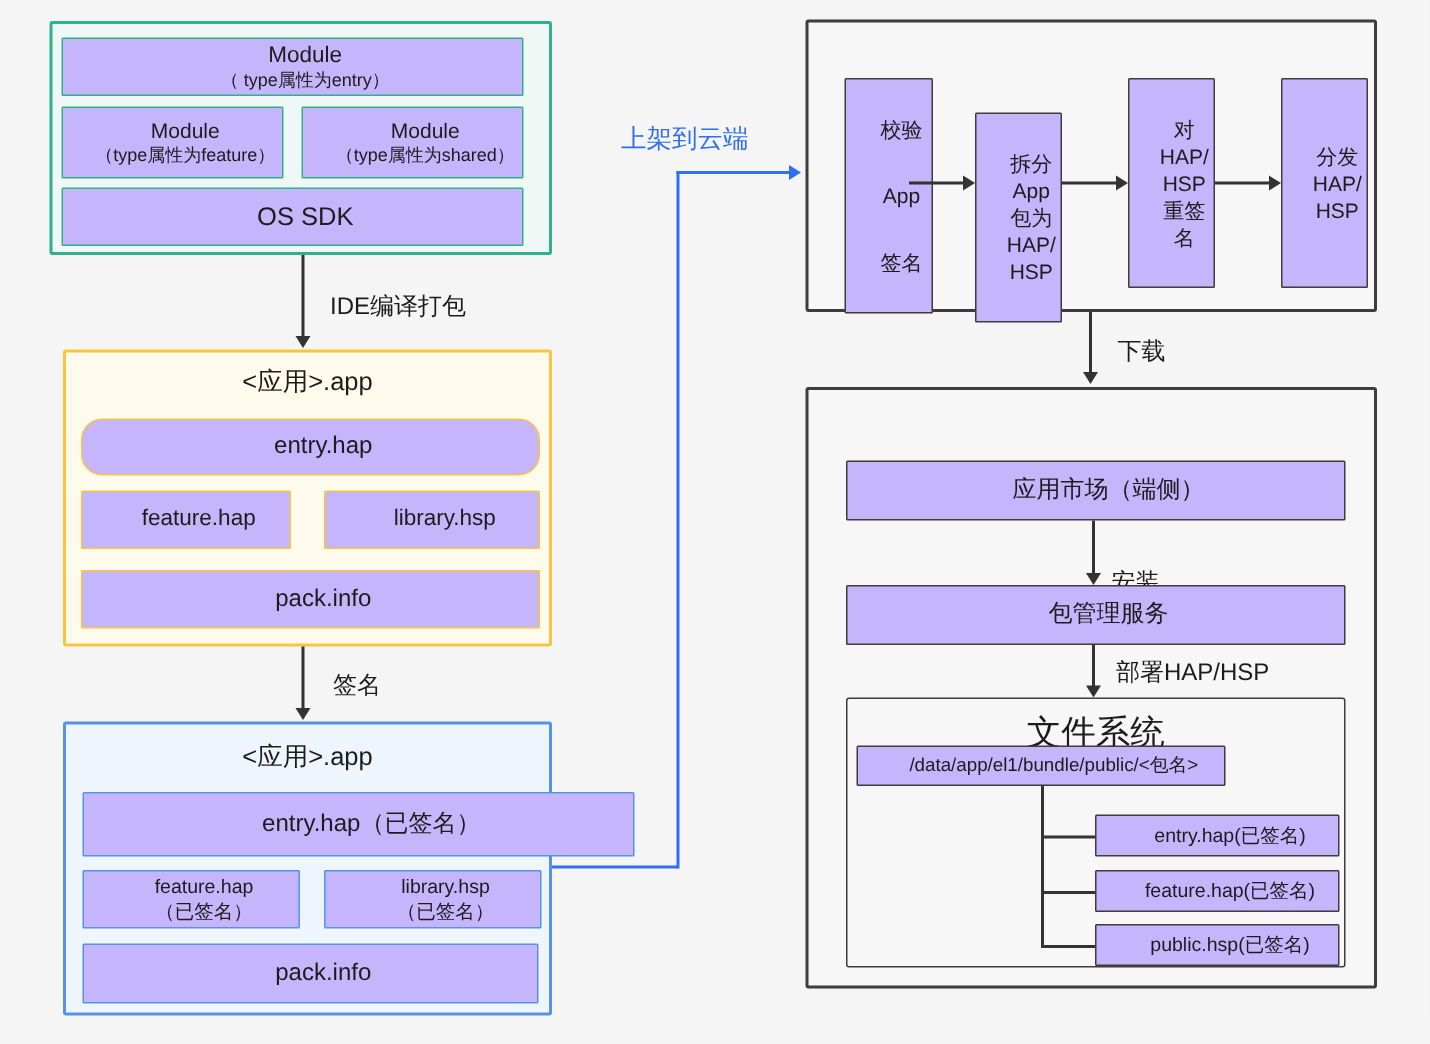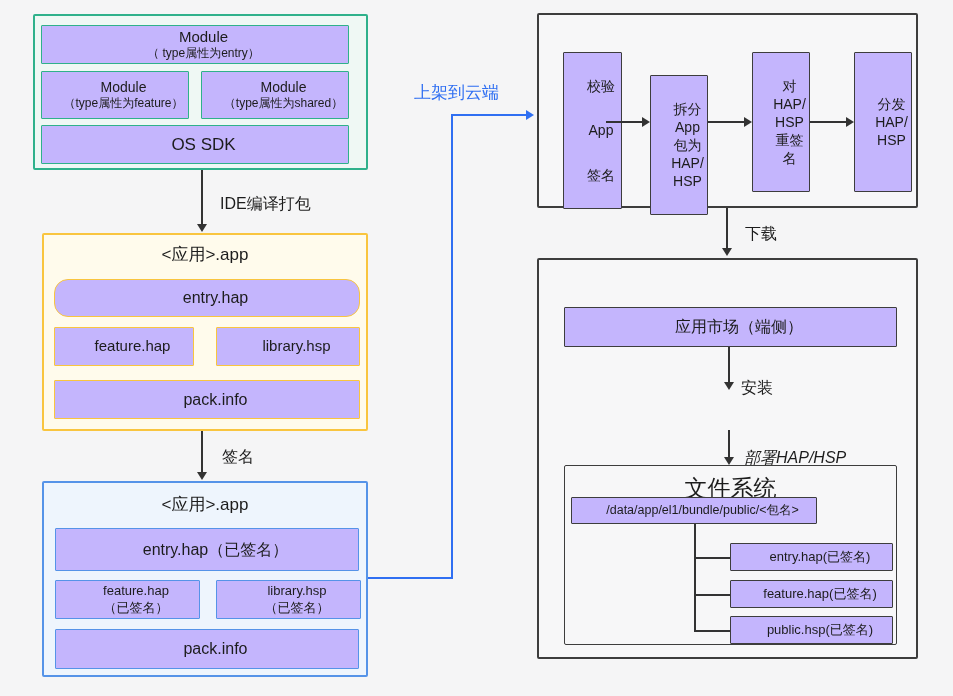--- a/index.html
+++ b/index.html
@@ -67,21 +67,21 @@
   #u-feature{left:10px;top:92px;width:140px;height:39px;font-size:15px;}
   #u-library{left:172px;top:92px;width:144px;height:39px;font-size:15px;}
   #u-pack{left:10px;top:145px;width:306px;height:39px;font-size:16px;}
 
   #arrow-sign-line{left:201px;top:431px;width:2px;height:42px;}
   #arrow-sign-head{left:197px;top:472px;}
   #label-sign{left:222px;top:447px;}
 
   #sapp-box{left:42px;top:481px;width:326px;height:196px;}
   #sapp-box .box-title{top:10px;font-size:17px;}
-  #s-entry{left:11px;top:45px;width:304px;height:43px;font-size:16px;}
+  #s-entry{left:11px;top:45px;width:368px;height:43px;font-size:16px;}
   #s-feature{left:11px;top:97px;width:145px;height:39px;font-size:13px;}
   #s-library{left:172px;top:97px;width:145px;height:39px;font-size:13px;}
   #s-pack{left:11px;top:146px;width:304px;height:40px;font-size:16px;}
 
   
   #up-seg1{left:368px;top:577px;width:84px;height:2px;}
   #up-seg2{left:451px;top:114px;width:2px;height:465px;}
   #up-seg3{left:451px;top:114px;width:75px;height:2px;}
   #up-head{left:526px;top:110px;}
   #label-upload{left:414px;top:81px;}
@@ -108,21 +108,21 @@
   
   #device-box{left:537px;top:258px;width:381px;height:401px;}
   #device-box .box-title{top:7px;font-size:16px;}
   #store-box{left:25px;top:47px;width:333px;height:40px;font-size:16px;}
   #da1-line{left:189px;top:87px;width:2px;height:36px;}
   #da1-head{left:185px;top:122px;}
   #label-install{left:202px;top:98px;margin-top:20px;}
   #pkg-box{left:25px;top:130px;width:333px;height:40px;font-size:16px;}
   #da2-line{left:189px;top:170px;width:2px;height:28px;}
   #da2-head{left:185px;top:197px;}
-  #label-deploy{left:205px;top:188px;font-style:italic;}
+  #label-deploy{left:205px;top:178px;}
 
   #fs-box{left:25px;top:205px;width:333px;height:180px;background:transparent;}
   #fs-box .box-title{top:7px;font-size:23px;}
   #path-box{left:6px;top:31px;width:246px;height:27px;font-size:12.5px;}
   #tree-v{left:129px;top:58px;width:1.5px;height:107px;}
   #tree-h1{left:129px;top:91px;width:36px;height:1.5px;}
   #tree-h2{left:129px;top:128px;width:36px;height:1.5px;}
   #tree-h3{left:129px;top:164px;width:36px;height:1.5px;}
   #leaf-1{left:165px;top:77px;width:163px;height:28px;font-size:13px;}
   #leaf-2{left:165px;top:114px;width:163px;height:28px;font-size:13px;}
@@ -238,20 +238,23 @@
   <div class="box dark-outer" id="device-box">
 
     <div class="inner dark-inner" id="store-box">
       <span>应用市场（端侧）</span>
     </div>
 
     <div class="line" id="da1-line"></div>
     <div class="head-down" id="da1-head"></div>
     <div class="lbl" id="label-install">安装</div>
 
+    <div class="inner dark-inner" id="pkg-box">
+      <span>包管理服务</span>
+    </div>
 
     <div class="line" id="da2-line"></div>
     <div class="head-down" id="da2-head"></div>
     <div class="lbl" id="label-deploy">部署HAP/HSP</div>
 
     <div class="box dark-inner" id="fs-box">
       <div class="box-title">文件系统</div>
       <div class="inner dark-inner" id="path-box">
         <span>/data/app/el1/bundle/public/&lt;包名&gt;</span>
       </div>

